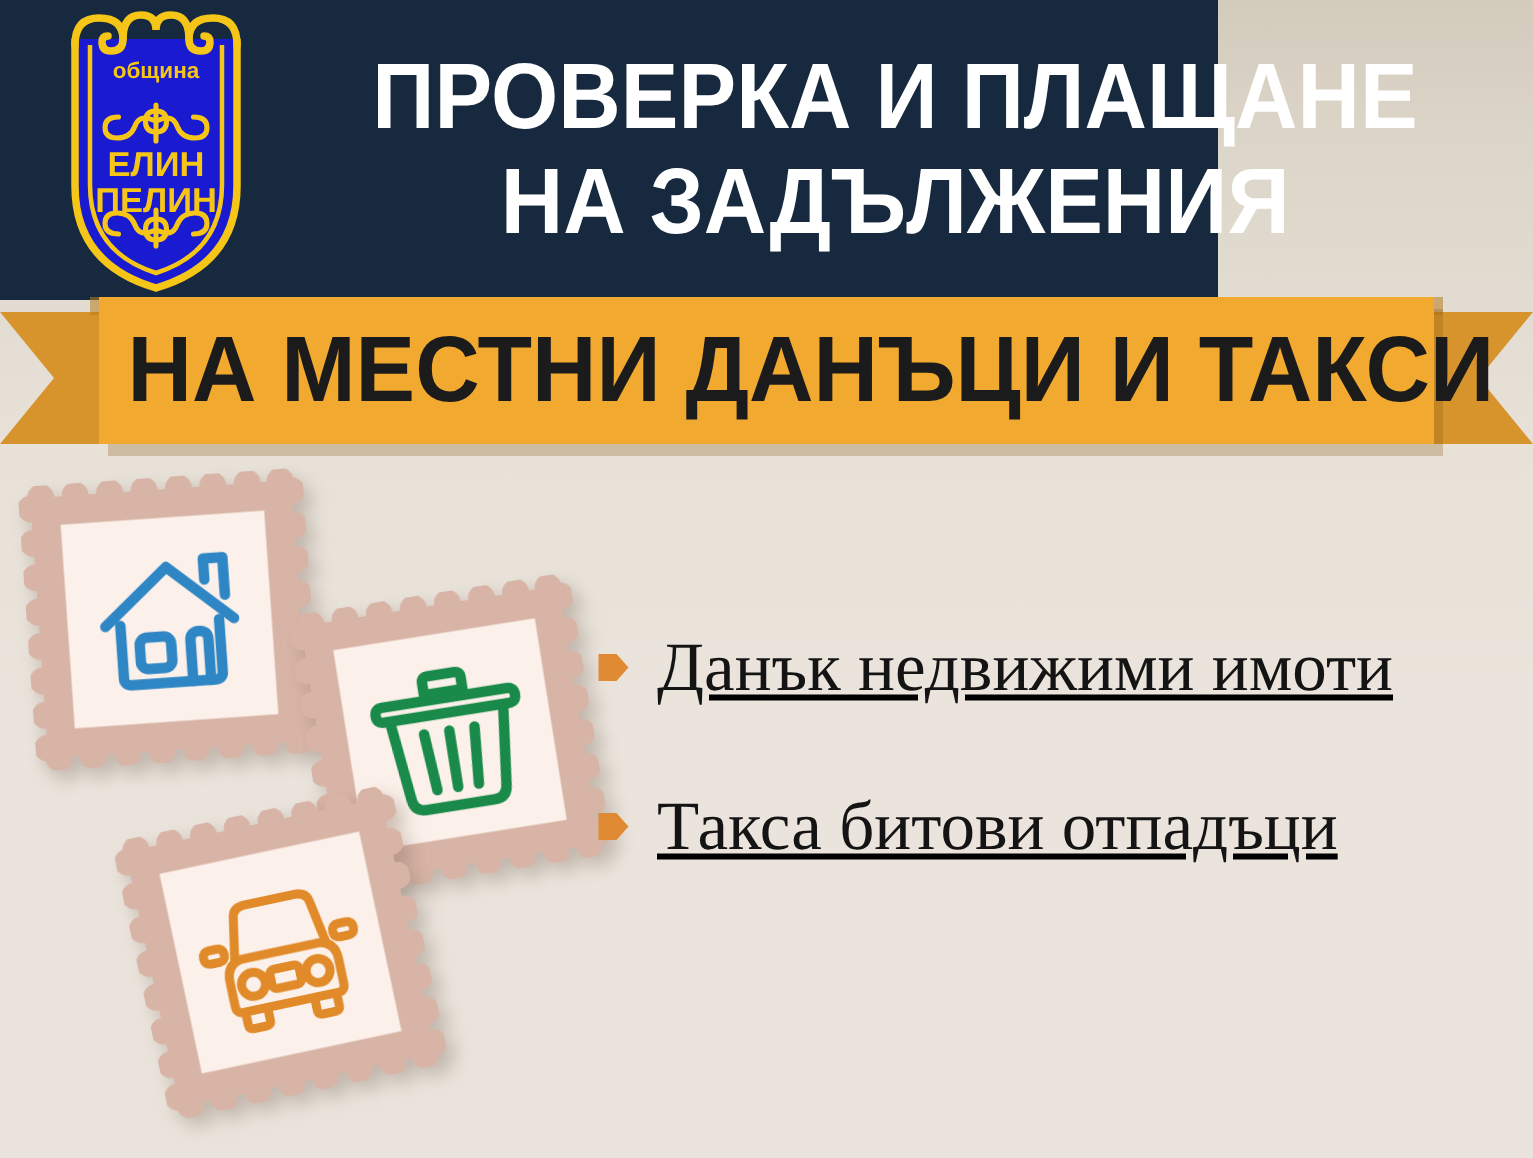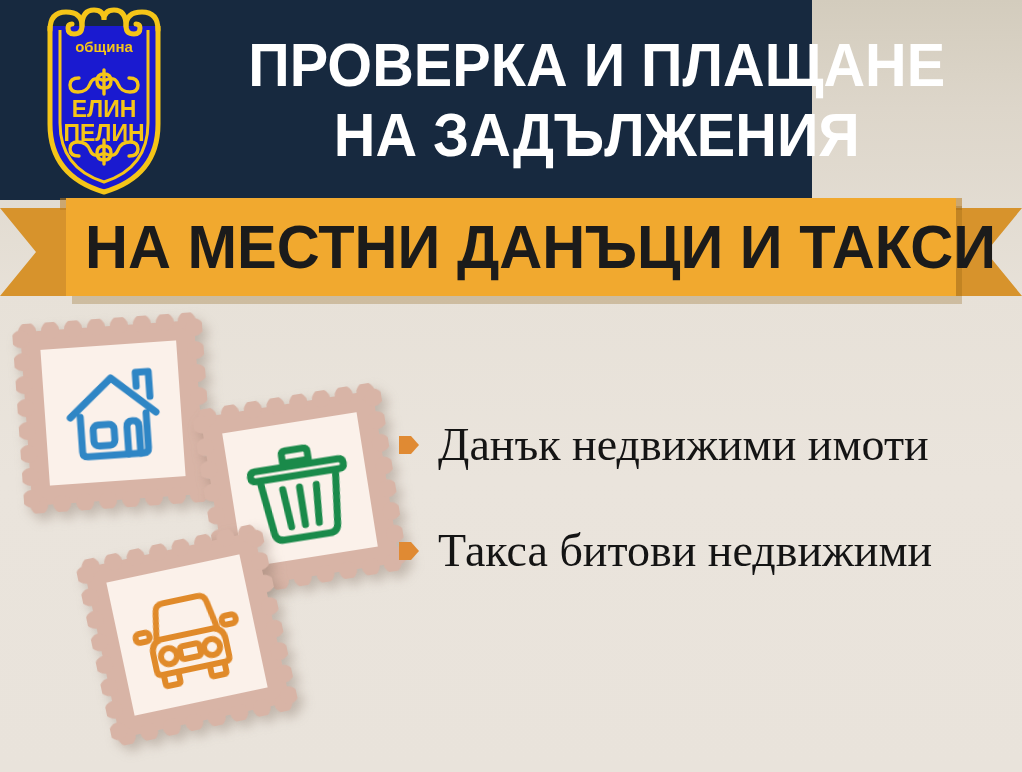--- a/index.html
+++ b/index.html
@@ -92,20 +92,21 @@
   #stamp-trash { left:205px; top:395px; transform:rotate(-9deg); }
   #stamp-car   { left:92px;  top:540px; transform:rotate(-12deg); }
 
   
   .bullets {
     position:absolute; left:398px; top:420px;
     width:610px;
     display:flex; flex-direction:column;
     gap:56px;
     z-index:4;
+    text-decoration:underline;
   }
   .bullet-row { display:flex; align-items:center; gap:18px; }
   .bullet-mark { flex:0 0 auto; width:22px; height:26px; }
   .bullet-mark svg { display:block; width:22px; height:26px; }
   .bullet-label {
     font-family:"Liberation Serif", serif;
     font-size:46px;
     line-height:50px;
     color:#141414;
     white-space:nowrap;
@@ -267,19 +268,19 @@
       </span>
       <span class="bullet-label">Данък недвижими имоти</span>
     </div>
 
     <div class="bullet-row">
       <span class="bullet-mark">
         <svg viewBox="0 0 22 26" xmlns="http://www.w3.org/2000/svg">
           <path d="M1 4 L13 4 L21 13 L13 22 L1 22 Z" fill="#e08a33"></path>
         </svg>
       </span>
-      <span class="bullet-label">Такса битови недвижими</span>
+      <span class="bullet-label">Такса битови отпадъци</span>
     </div>
 
 
   </div>
 
 </div>
 
 </body></html>

